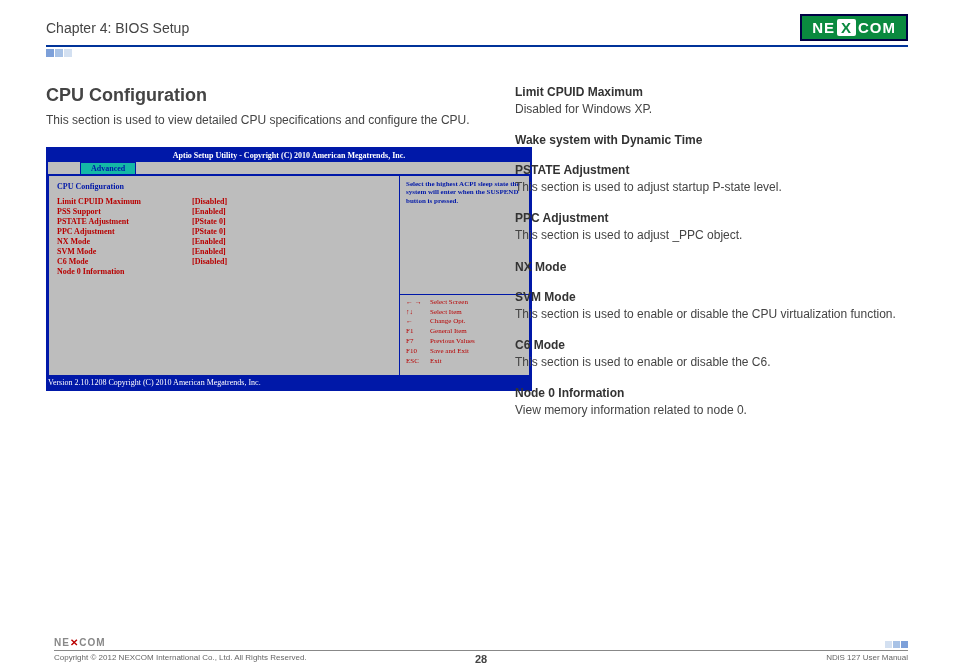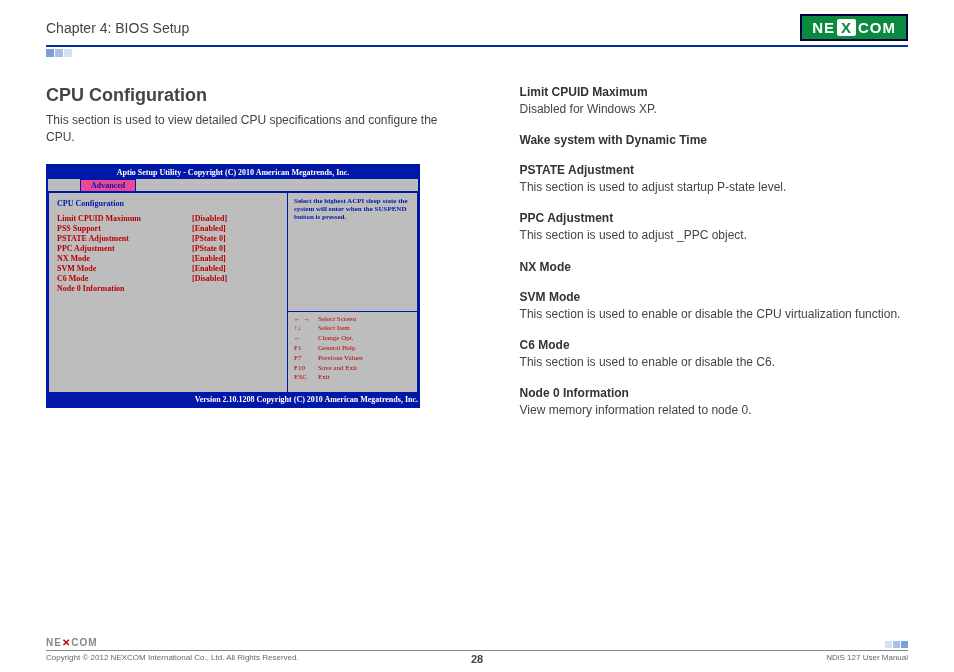--- a/index.html
+++ b/index.html
@@ -36,54 +36,54 @@
     margin: 0 46px 2px 46px;
   }
   .header-squares {
     display: flex; gap: 1px; margin-left: 46px;
   }
   .header-squares span { width: 8px; height: 8px; display: inline-block; }
   .sq1 { background: #7da0d9; }
   .sq2 { background: #a8c2e6; }
   .sq3 { background: #d3e0f1; }
   .content {
-    display: flex; gap: 56px;
+    display: flex; gap: 39px;
     padding: 28px 46px 0 46px;
   }
   .col-left { width: 430px; }
   .col-right { width: 400px; }
   h1.section-title {
     font-size: 18px; color: #444; font-weight: 600;
     margin-bottom: 6px;
   }
   .section-desc {
     font-size: 12px; color: #444; line-height: 1.4;
     margin-bottom: 18px;
   }
   .opt-block { margin-bottom: 16px; font-size: 12px; }
   .opt-title { font-weight: bold; color: #333; margin-bottom: 2px; }
   .opt-desc { color: #444; line-height: 1.35; }
   
   .bios {
-    width: 374px; border: 2px solid #0018a8;
+    width: 486px; border: 2px solid #0018a8;
     background: #bdbdbd;
     font-family: "Times New Roman", serif;
     font-size: 8px;
   }
   .bios-title {
     background: #0018a8; color: #fff; text-align: center;
     font-weight: bold; padding: 2px 0; font-size: 8px;
   }
   .bios-tabs {
     background: #bdbdbd; padding: 0 2px;
     border-bottom: 1px solid #0018a8;
   }
   .bios-tab {
     display: inline-block;
-    background: #ec4899; color: #0018a8;
+    background: #14b8a6; color: #0018a8;
     padding: 1px 10px; font-weight: bold;
     border: 1px solid #0018a8; border-bottom: none;
     margin-left: 30px;
   }
   .bios-body {
     display: flex; border-top: 1px solid #0018a8;
   }
   .bios-left {
     flex: 1; border: 1px solid #0018a8; border-top: none;
     padding: 6px 8px 10px 8px;
@@ -102,26 +102,26 @@
     min-height: 118px;
   }
   .bios-keys {
     border-top: 1px solid #0018a8;
     padding: 3px 6px; color: #b80000; font-size: 7px;
     line-height: 1.4;
   }
   .bios-keys .krow { display: flex; }
   .bios-keys .kkey { width: 24px; }
   .bios-footer {
-    background: #0018a8; color: #fff; text-align: right;
-    font-weight: bold; padding: 2px 0; font-size: 8px;
+    background: #0018a8; color: #fff; text-align: left;
+    font-weight: normal; padding: 2px 0; font-size: 8px;
   }
   
   .page-footer-wrap {
-    position: absolute; bottom: 10px; left: 0; right: 0;
+    position: absolute; bottom: 10px; left: 8px; right: 0;
   }
   .footer-logo-row {
     display: flex; justify-content: space-between; align-items: flex-end;
     padding: 0 46px 2px 46px;
   }
   .footer-logo {
     font-size: 10px; font-weight: bold; color: #888; letter-spacing: 1px;
   }
   .footer-squares { display: flex; gap: 1px; }
   .footer-squares span { width: 7px; height: 7px; display: inline-block; }
@@ -215,21 +215,21 @@
             <div class="krow">
                 <span class="kkey">↑↓</span>
                 <span>Select Item</span>
               </div>
             <div class="krow">
                 <span class="kkey">←</span>
                 <span>Change Opt.</span>
               </div>
             <div class="krow">
                 <span class="kkey">F1</span>
-                <span>General Help</span>
+                <span>General Item</span>
               </div>
             <div class="krow">
                 <span class="kkey">F7</span>
                 <span>Previous Values</span>
               </div>
             <div class="krow">
                 <span class="kkey">F10</span>
                 <span>Save and Exit</span>
               </div>
             <div class="krow">

